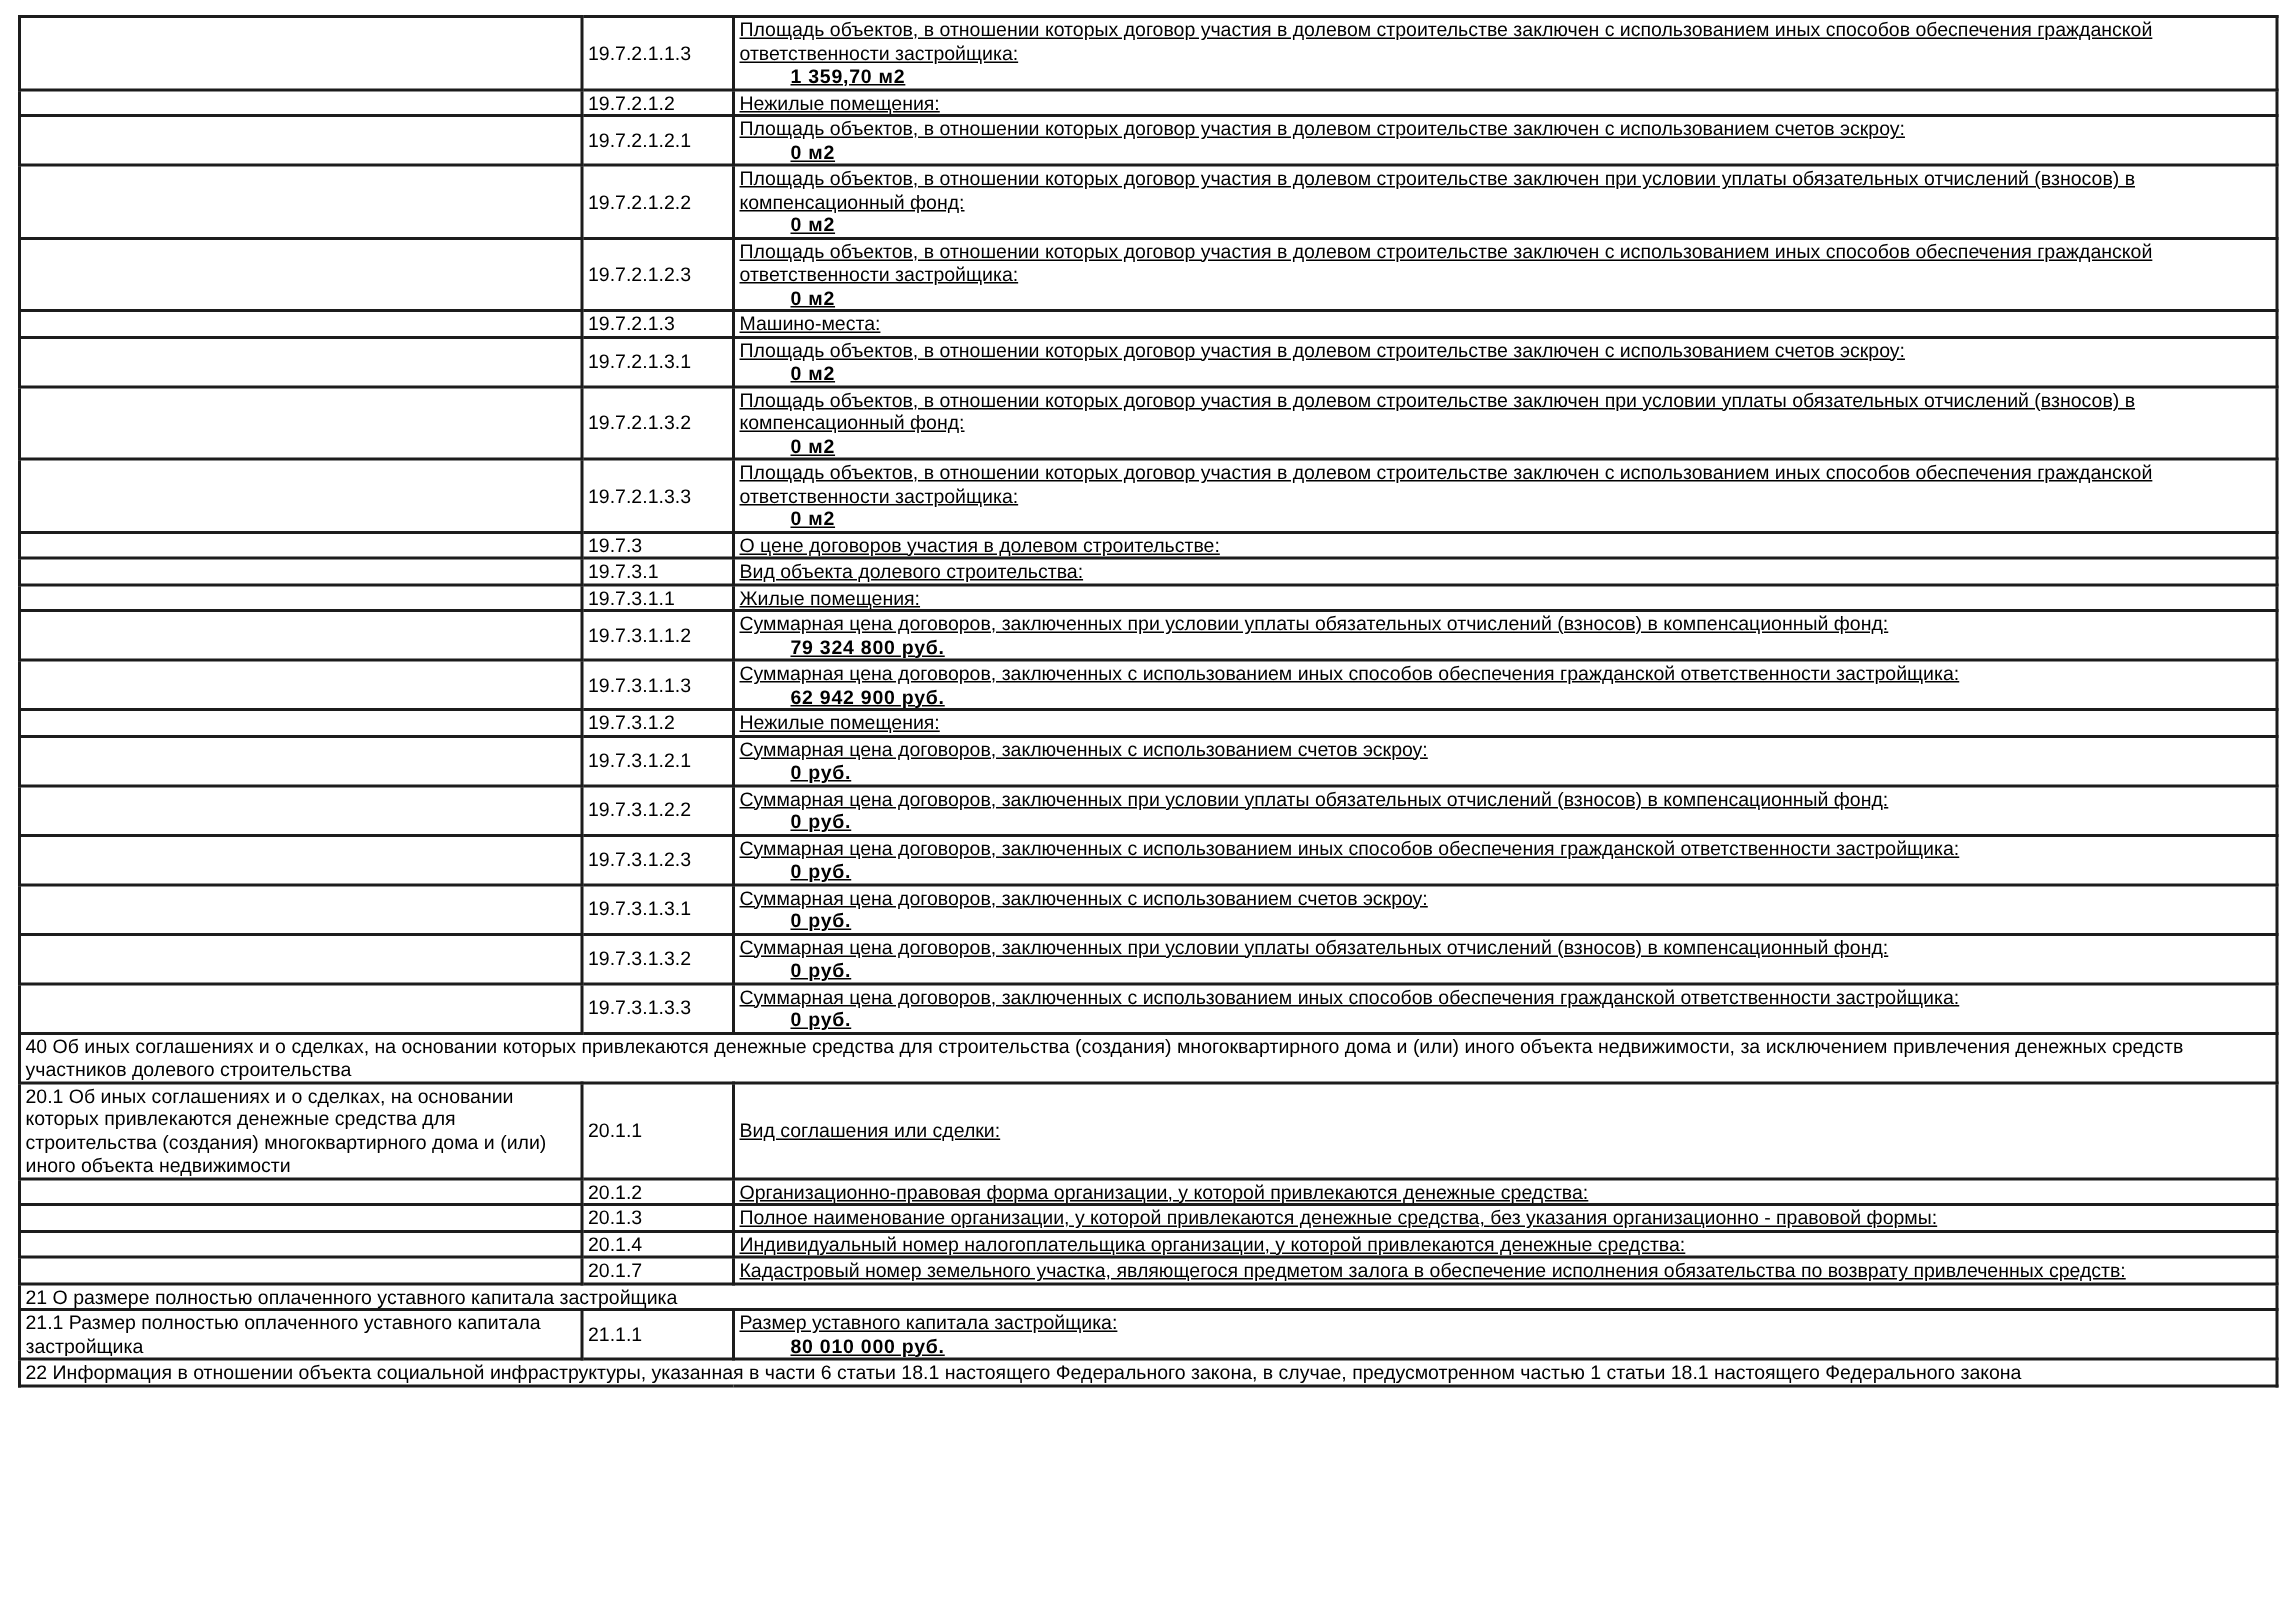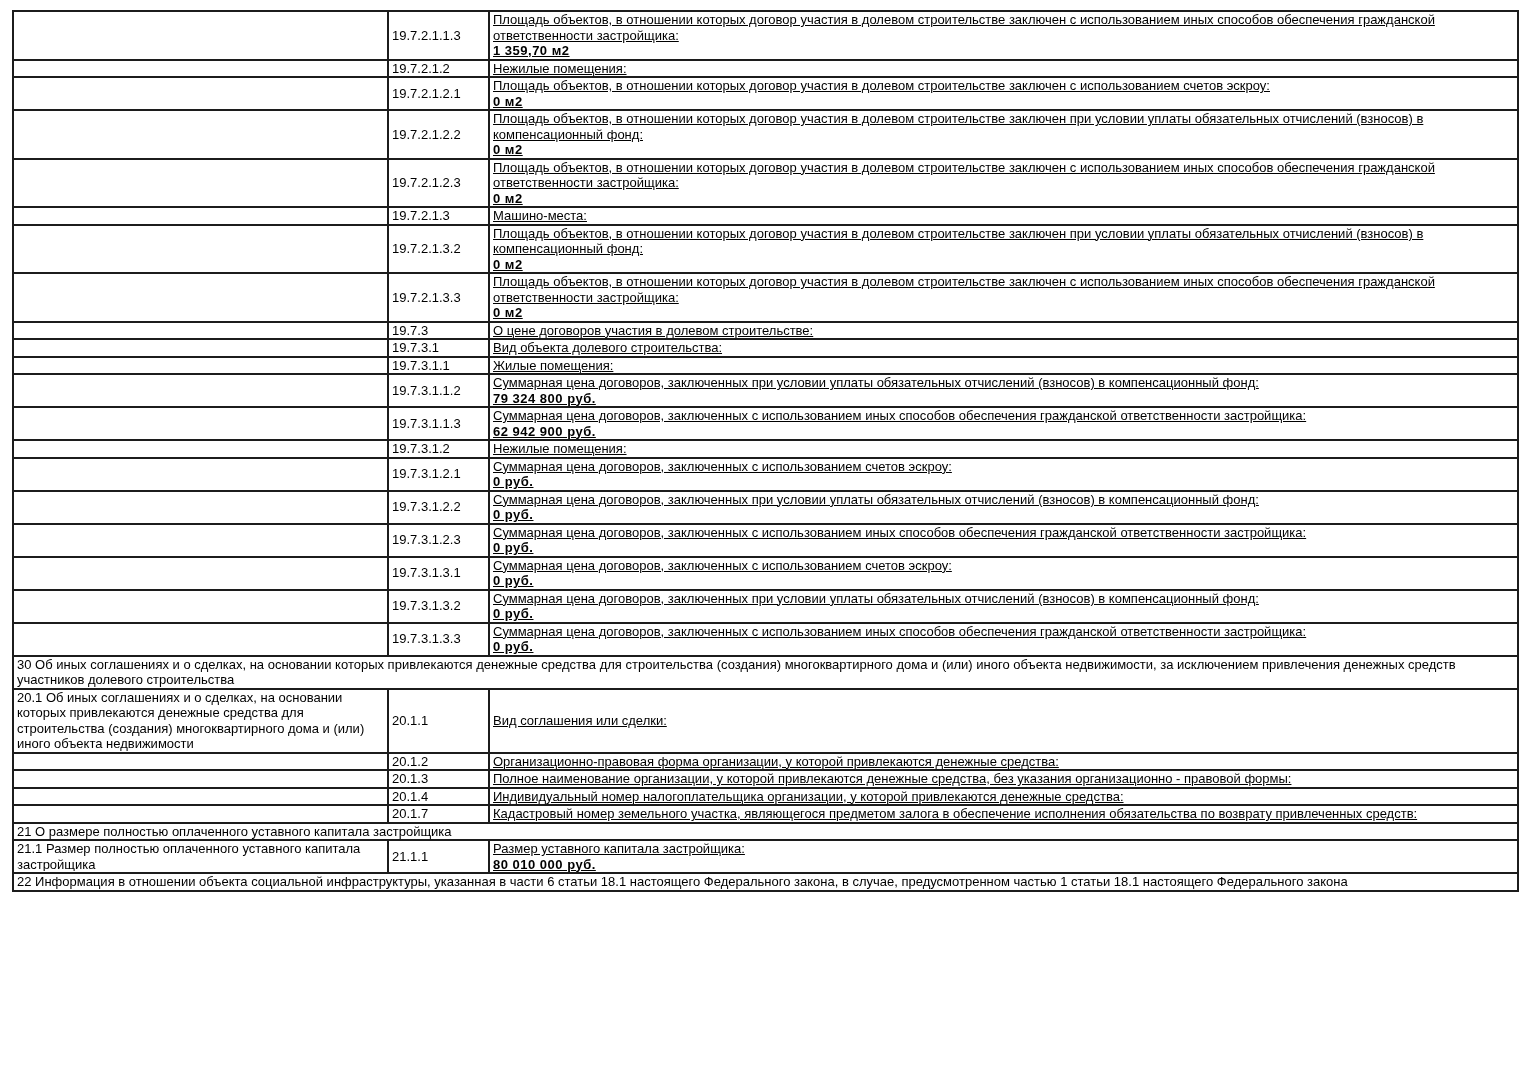--- a/index.html
+++ b/index.html
@@ -32,21 +32,21 @@
     border: 2px solid #1c1c1c;
     padding: 0 3px;
     vertical-align: middle;
     overflow: hidden;
     word-wrap: break-word;
   }
   td.left-cell  { width: 375px; border-radius: 12px; }
   td.code-cell  { width: 101px; }
   td.value-cell { width: 1029px; text-decoration: underline; }
   td.section-cell { }
-  .bold-value { font-weight: bold; letter-spacing: 0.5px; }
+  .bold-value { font-weight: bold; letter-spacing: 0.5px; margin-left: 34px; }
   tr { height: 16px; }
 </style>
 </head>
 <body>
 
 <div class="page">
   <table class="decl">
     <colgroup>
       <col style="width:375px">
       <col style="width:101px">
@@ -94,20 +94,28 @@
         </tr>
         <tr>
           <td class="left-cell"></td>
           <td class="code-cell">19.7.2.1.3</td>
           <td class="value-cell">
             <div>Машино-места:</div>
           </td>
         </tr>
         <tr>
           <td class="left-cell"></td>
+          <td class="code-cell">19.7.2.1.3.1</td>
+          <td class="value-cell">
+            <div>Площадь объектов, в отношении которых договор участия в долевом строительстве заключен с использованием счетов эскроу:</div>
+            <div class="bold-value">0 м2</div>
+          </td>
+        </tr>
+        <tr>
+          <td class="left-cell"></td>
           <td class="code-cell">19.7.2.1.3.2</td>
           <td class="value-cell">
             <div>Площадь объектов, в отношении которых договор участия в долевом строительстве заключен при условии уплаты обязательных отчислений (взносов) в компенсационный фонд:</div>
             <div class="bold-value">0 м2</div>
           </td>
         </tr>
         <tr>
           <td class="left-cell"></td>
           <td class="code-cell">19.7.2.1.3.3</td>
           <td class="value-cell">
@@ -201,21 +209,21 @@
         </tr>
         <tr>
           <td class="left-cell"></td>
           <td class="code-cell">19.7.3.1.3.3</td>
           <td class="value-cell">
             <div>Суммарная цена договоров, заключенных с использованием иных способов обеспечения гражданской ответственности застройщика:</div>
             <div class="bold-value">0 руб.</div>
           </td>
         </tr>
         <tr>
-          <td class="section-cell" colspan="3">30 Об иных соглашениях и о сделках, на основании которых привлекаются денежные средства для строительства (создания) многоквартирного дома и (или) иного объекта недвижимости, за исключением привлечения денежных средств участников долевого строительства</td>
+          <td class="section-cell" colspan="3">40 Об иных соглашениях и о сделках, на основании которых привлекаются денежные средства для строительства (создания) многоквартирного дома и (или) иного объекта недвижимости, за исключением привлечения денежных средств участников долевого строительства</td>
         </tr>
         <tr>
           <td class="left-cell">20.1 Об иных соглашениях и о сделках, на основании которых привлекаются денежные средства для строительства (создания) многоквартирного дома и (или) иного объекта недвижимости</td>
           <td class="code-cell">20.1.1</td>
           <td class="value-cell">
             <div>Вид соглашения или сделки:</div>
           </td>
         </tr>
         <tr>
           <td class="left-cell"></td>

